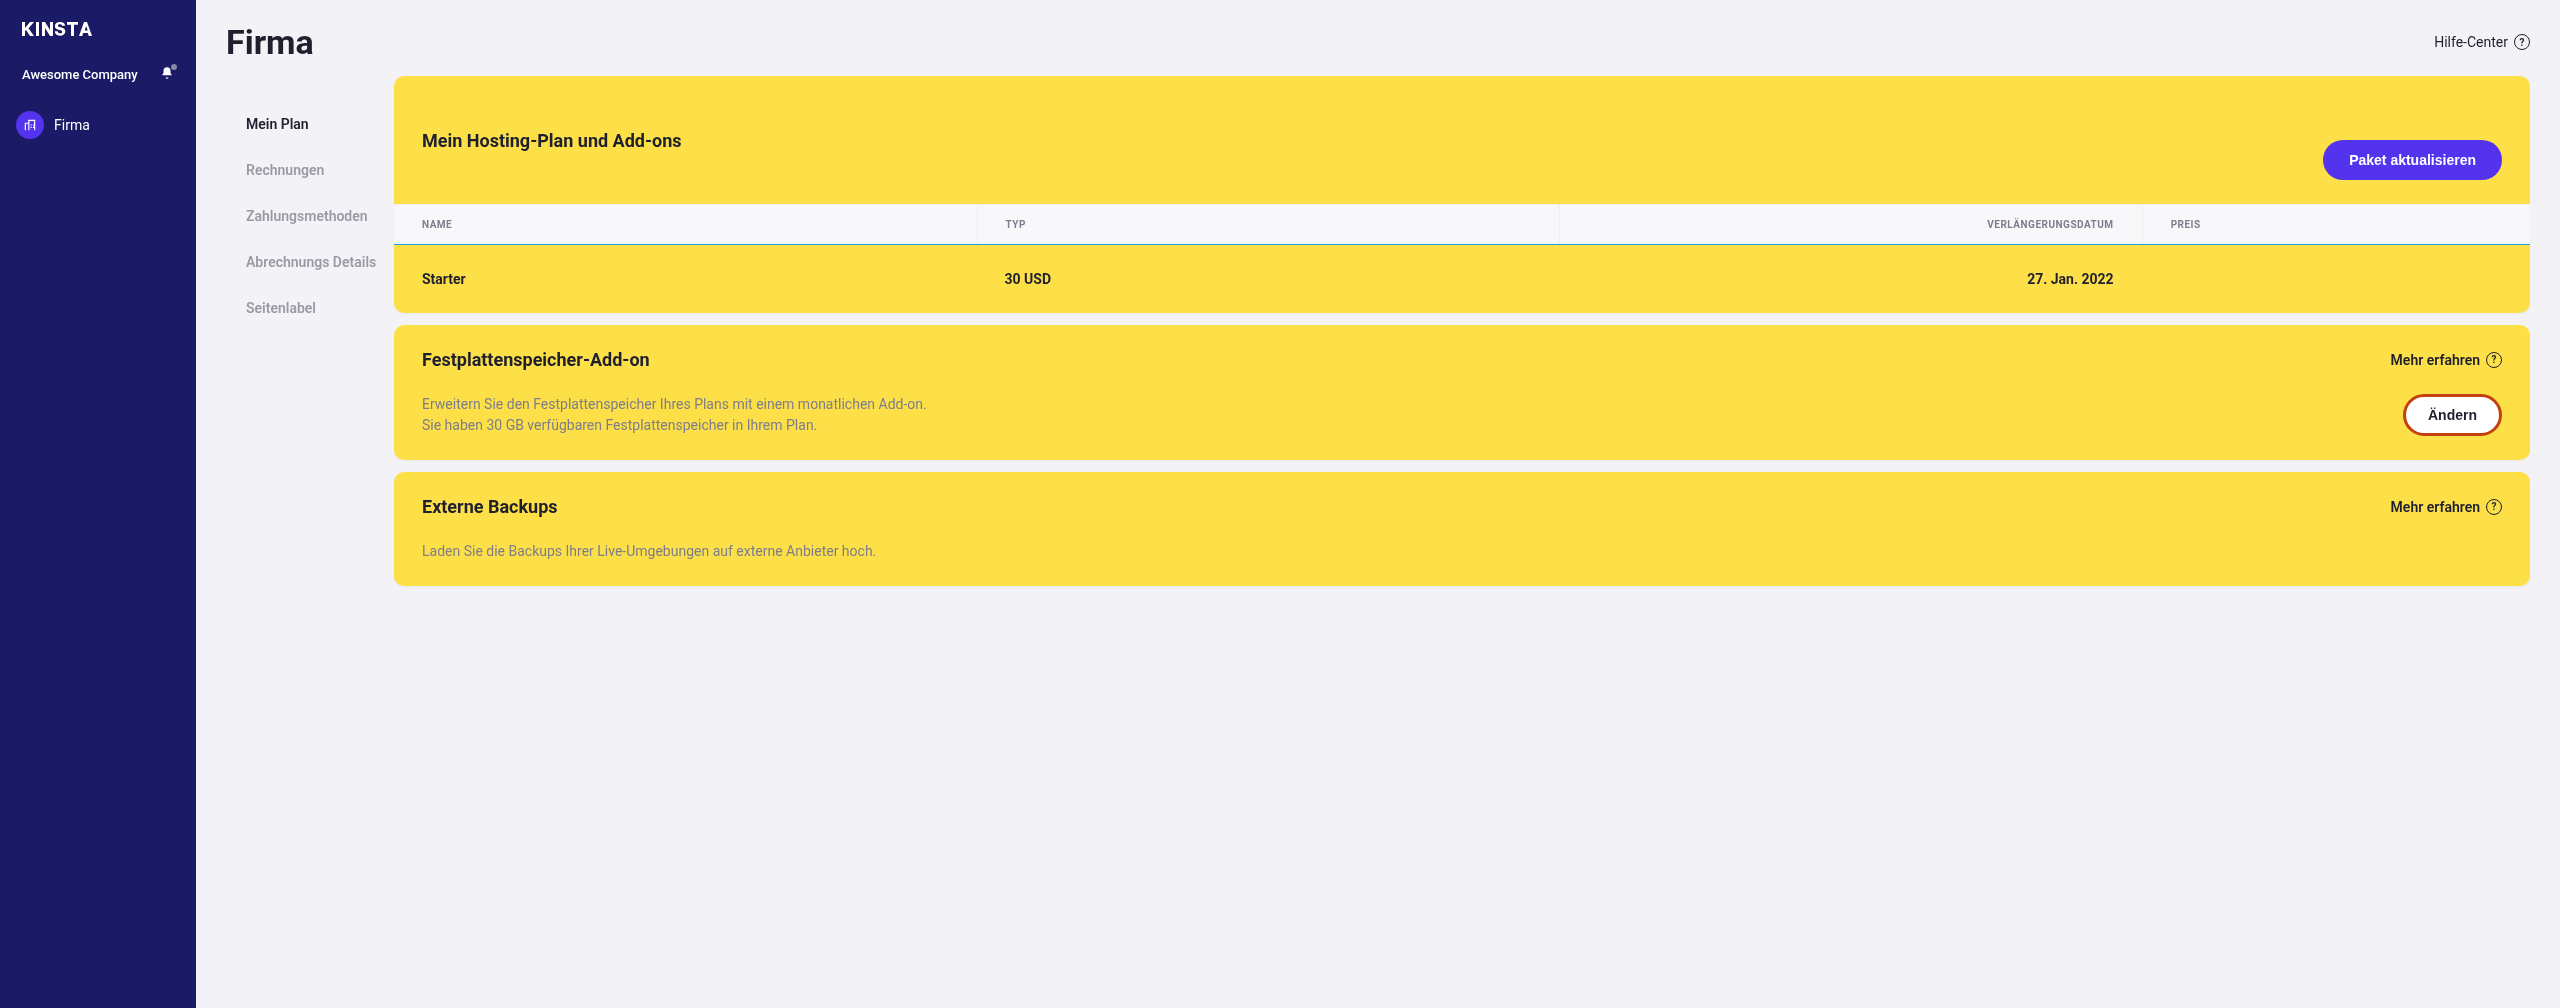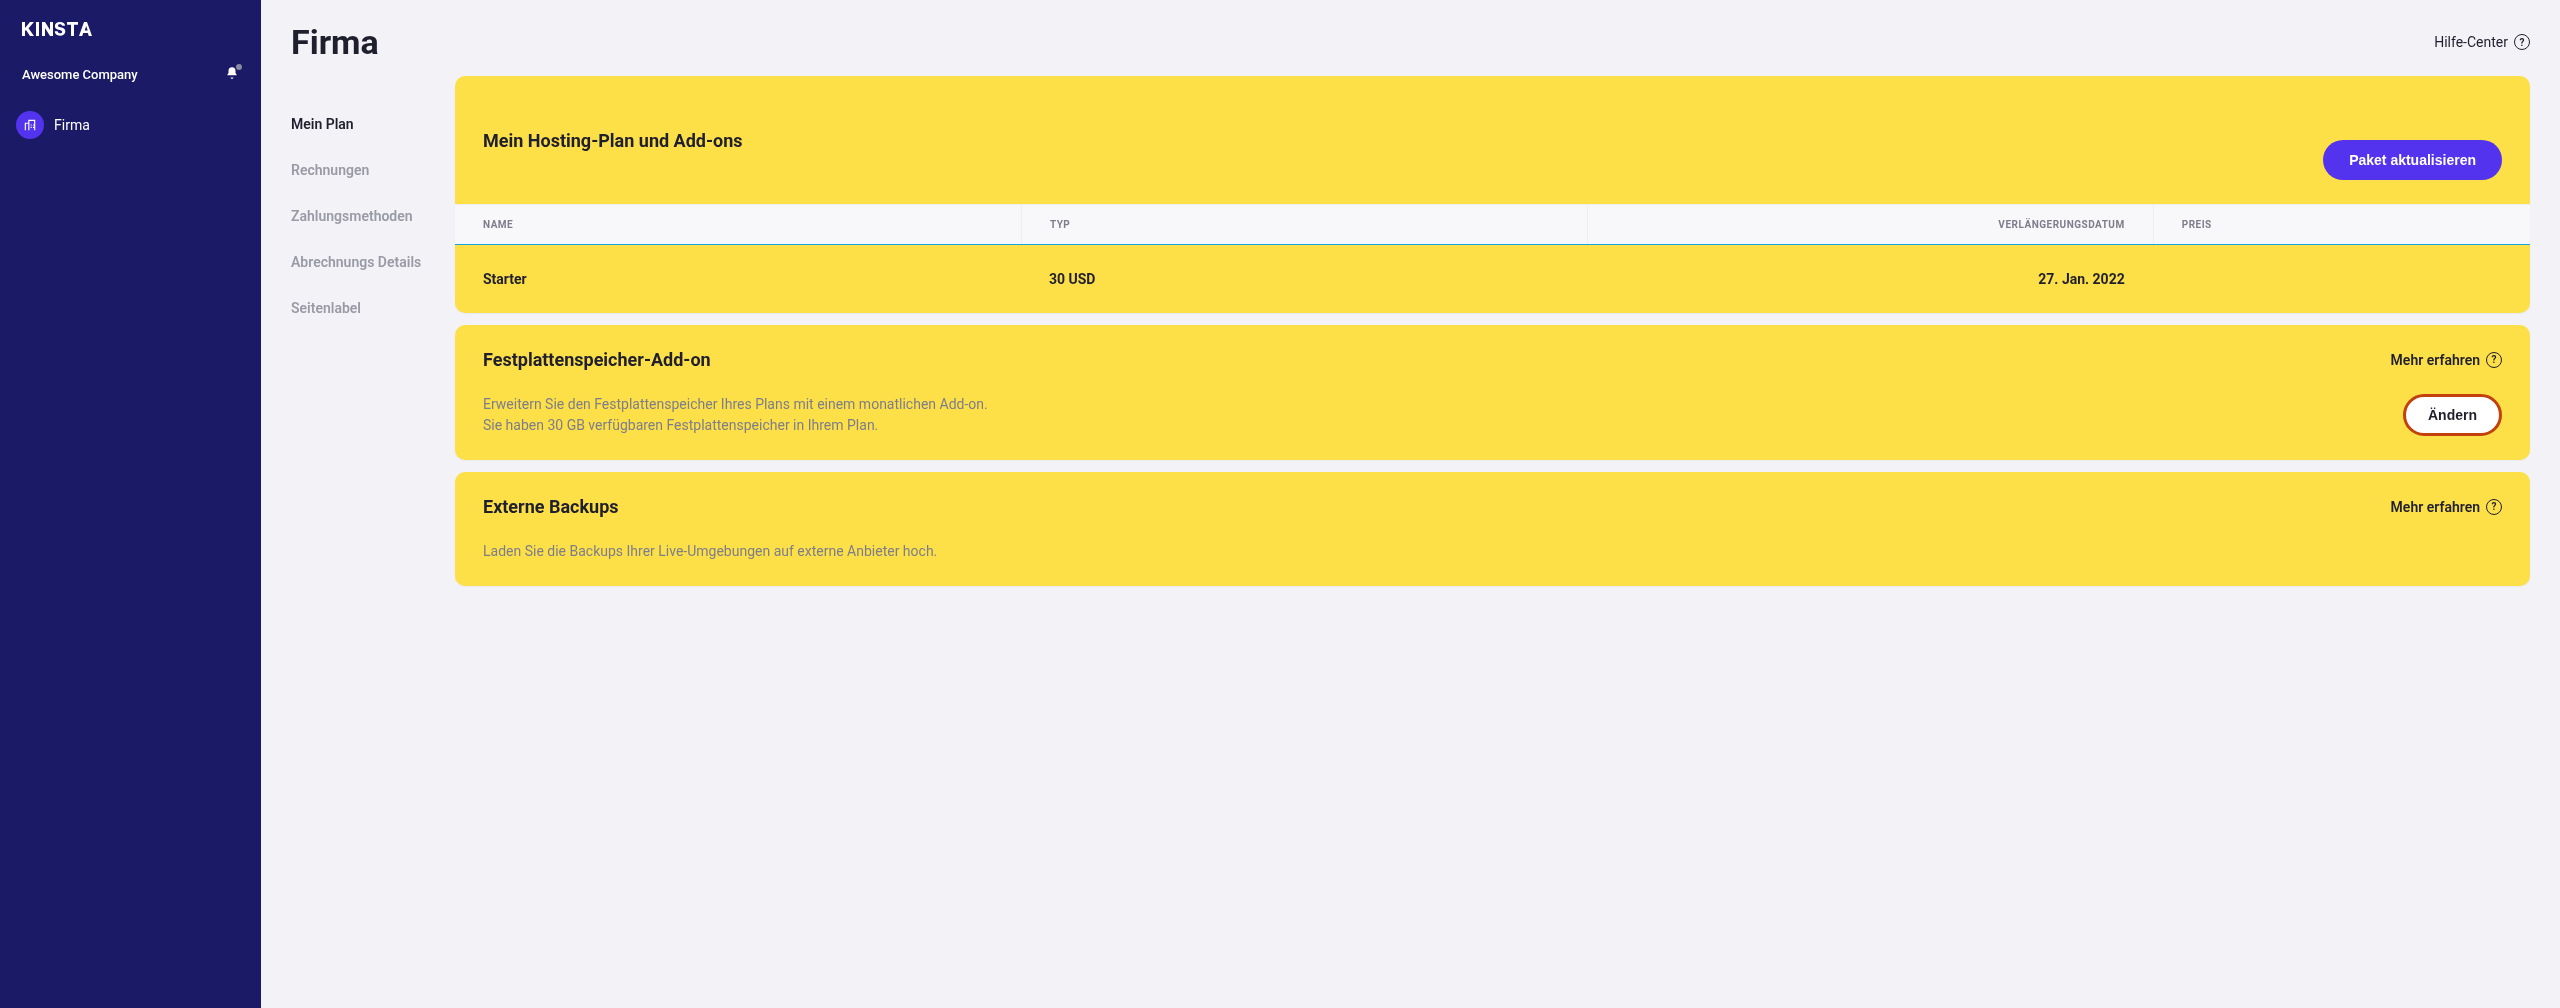--- a/index.html
+++ b/index.html
@@ -8,21 +8,21 @@
   font-family: -apple-system, BlinkMacSystemFont, "Segoe UI", Roboto, "Helvetica Neue", Arial, sans-serif;
   background: #f3f3f7;
   color: #1f1f2e;
   font-size: 14px;
   min-height: 100vh;
   display: flex;
 }
 
 
 .sidebar {
-  width: 261px;
+  width: 196px;
   background: #1a1a66;
   color: #fff;
   display: flex;
   flex-direction: column;
   padding-top: 18px;
   padding-left: 0;
   flex-shrink: 0;
 }
 .logo {
   color: #fff;
@@ -78,21 +78,21 @@
   display: flex; align-items: center; gap: 6px;
   font-size: 14px; color: #1f1f2e; cursor: pointer;
 }
 .q-icon {
   width: 16px; height: 16px; border: 1.5px solid currentColor;
   border-radius: 50%; display: inline-flex; align-items: center; justify-content: center;
   font-size: 10px; font-weight: bold;
 }
 
 .body-area {
-  display: flex; flex: 1; gap: 16px;
+  display: flex; flex: 1; gap: 0; padding-left: 20px;
 }
 .subnav {
   width: 178px; flex-shrink: 0;
   padding: 30px 0 0 30px;
 }
 .subnav-item {
   padding: 10px 0; font-size: 14px; font-weight: 600;
   color: #9a9aa6; cursor: pointer;
   margin-bottom: 10px;
 }

